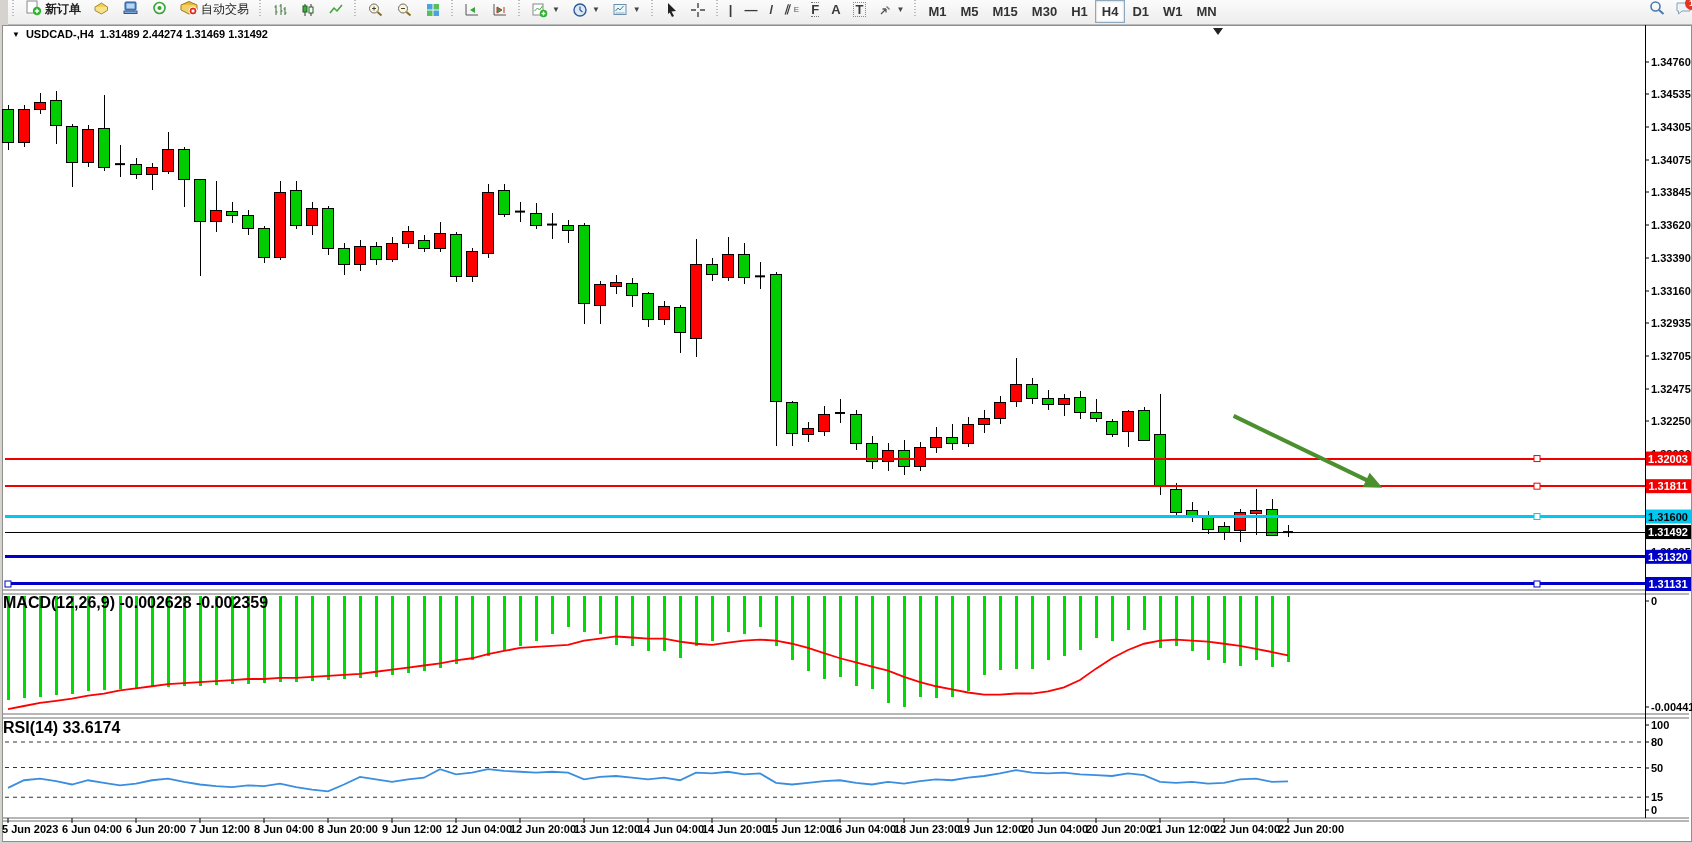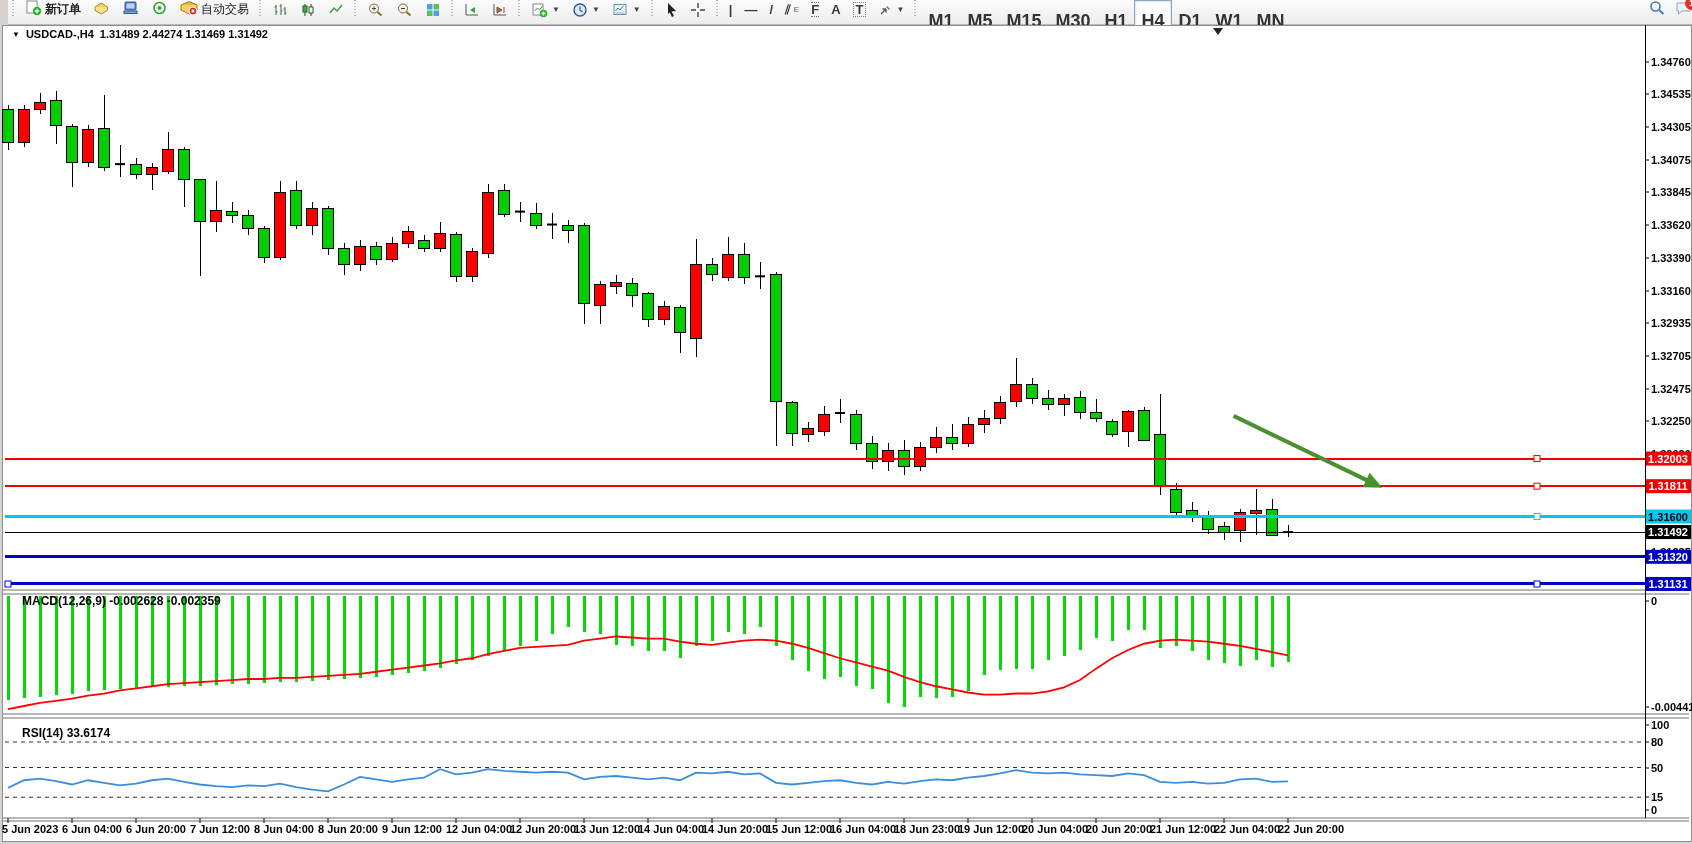--- a/index.html
+++ b/index.html
@@ -8,34 +8,34 @@
   #toolbar{position:absolute;left:8px;top:0;width:1692px;height:24px;
     background:linear-gradient(#fbfbfb,#ededed);border-bottom:1px solid #b9b9b9;
     display:flex;align-items:flex-start;font-size:12px;color:#222;}
   .tbgrip{width:5px;height:18px;margin:0 3px;
     background:repeating-linear-gradient(#bbb 0 1px,transparent 1px 3px);
     background-size:2px 100%;background-repeat:repeat-y;background-position:1px 0;}
   .tbtn{display:flex;align-items:center;gap:3px;padding:1px 4px;margin:0 1px;
     border:1px solid transparent;border-radius:2px;height:19px;box-sizing:border-box;cursor:default;}
   .glyph{font-size:13px;font-weight:700;color:#3a3a3a;line-height:13px;}
   .caret{font-size:8px;color:#444;margin-left:1px;}
-  .tf{padding:11px 6px;margin:0;border:1px solid transparent;height:19px;
-    display:flex;align-items:center;font-size:18px;font-weight:700;color:#333;}
+  .tf{padding:1px 6px;margin:0;border:1px solid transparent;height:19px;
+    display:flex;align-items:center;font-size:13px;font-weight:700;color:#333;}
   .tf.active{background:#fdfdfd;border:1px solid #8fa8bb;box-shadow:inset 0 0 2px #aaa;}
   #tb-right{margin-left:auto;display:flex;align-items:center;margin-right:8px;gap:10px;}
   .badge{position:absolute;top:-4px;right:-6px;background:#e03424;color:#fff;
     border-radius:50%;width:13px;height:13px;font-size:9px;font-weight:700;
     display:flex;align-items:center;justify-content:center;}
   
   #chartwin{position:absolute;left:2px;top:25px;width:1688px;height:815px;
     background:#fff;border:1px solid #8f8f8f;}
   #charttitle{position:absolute;left:12px;top:28px;font-size:11px;font-weight:700;
     color:#000;display:flex;align-items:center;gap:6px;z-index:5;}
   #charttitle .tri{font-size:8px;}
-  .paneLabel{position:absolute;left:22px;font-size:12px;font-weight:700;color:#000;z-index:5;}
+  .paneLabel{position:absolute;left:3px;font-size:16px;font-weight:700;color:#000;z-index:5;}
   #cv{position:absolute;left:0;top:24px;z-index:2;}
 </style>
 </head>
 <body>
 
 <div id="toolbar">
   <span class="tbgrip"></span>
 
   <span class="tbtn">
     <span>
@@ -253,21 +253,21 @@
 
 <div id="chartwin"></div>
 
 <div id="charttitle">
   <span class="tri">▼</span>
   <span>USDCAD-,H4</span>
   <span>1.31489 2.44274 1.31469 1.31492</span>
 </div>
 
 <div class="paneLabel" style="top:594px;">MACD(12,26,9) -0.002628 -0.002359</div>
-<div class="paneLabel" style="top:719px;margin-top:7px;">RSI(14) 33.6174</div>
+<div class="paneLabel" style="top:719px;">RSI(14) 33.6174</div>
 
 <svg id="cv" width="1692" height="820" viewBox="0 24 1692 820">
     <line x1="3" y1="590" x2="1689" y2="590" stroke="#6f6f6f"></line>
     <line x1="3" y1="594" x2="1689" y2="594" stroke="#6f6f6f"></line>
     <line x1="3" y1="714" x2="1689" y2="714" stroke="#6f6f6f"></line>
     <line x1="3" y1="718" x2="1689" y2="718" stroke="#6f6f6f"></line>
     <line x1="3" y1="818" x2="1689" y2="818" stroke="#6f6f6f"></line>
     <line x1="3" y1="821" x2="1689" y2="821" stroke="#6f6f6f"></line>
     <line x1="1645" y1="25" x2="1645" y2="818" stroke="#000" shape-rendering="crispEdges"></line>
     <line x1="1645" y1="62" x2="1649" y2="62" stroke="#000"></line>

